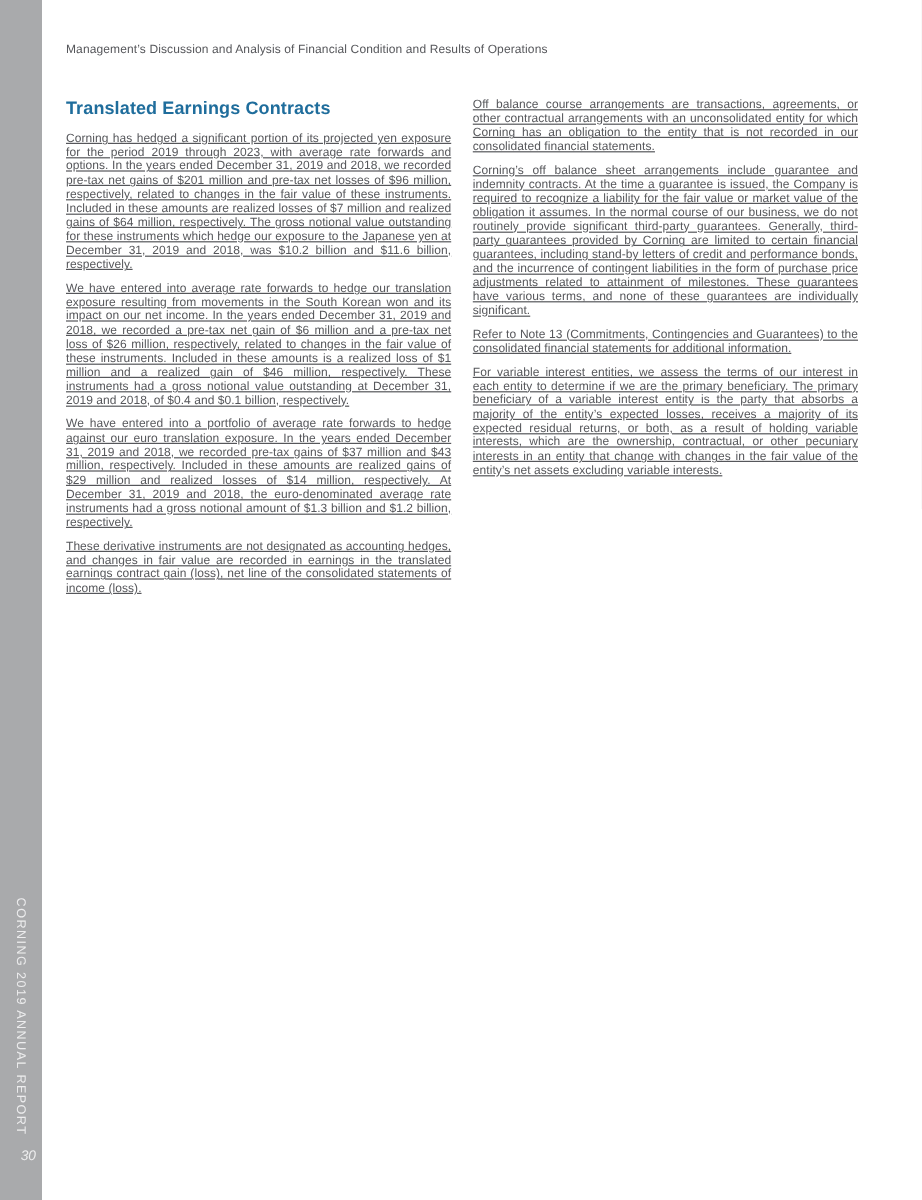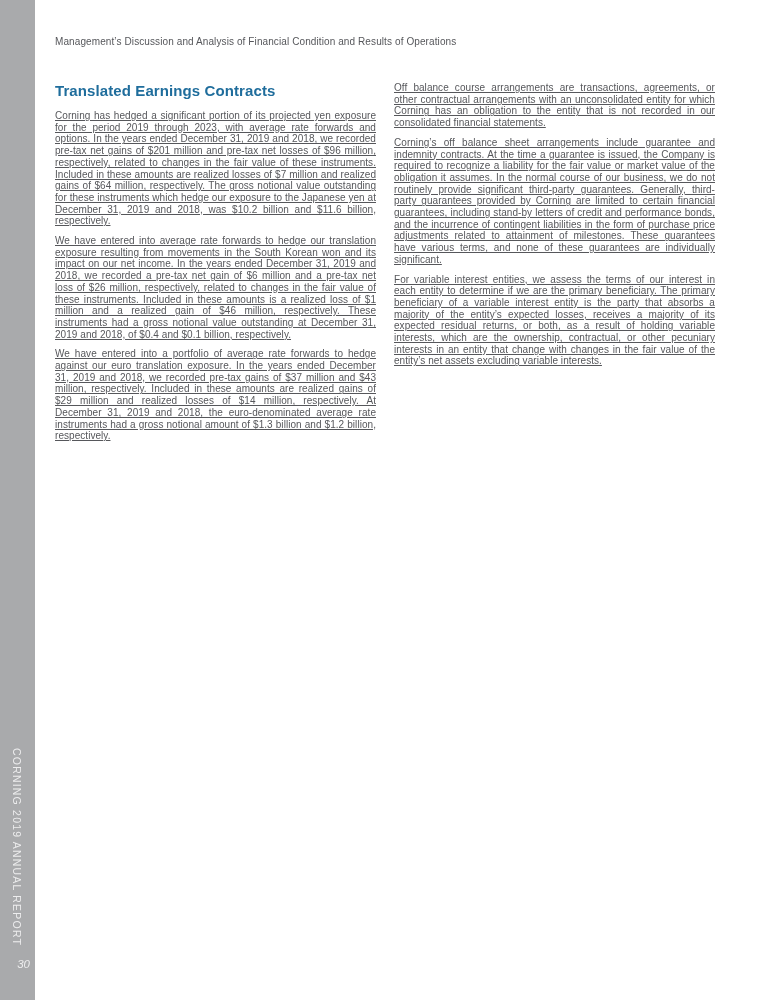--- a/index.html
+++ b/index.html
@@ -97,23 +97,25 @@
 
     <div class="doc-header">Management’s Discussion and Analysis of Financial Condition and Results of Operations</div>
 
     <div class="columns">
 
       <section class="col">
         <h2 class="section-title">Translated Earnings Contracts</h2>
         <p>Corning has hedged a significant portion of its projected yen exposure for the period 2019 through 2023, with average rate forwards and options. In the years ended December 31, 2019 and 2018, we recorded pre-tax net gains of $201 million and pre-tax net losses of $96 million, respectively, related to changes in the fair value of these instruments. Included in these amounts are realized losses of $7 million and realized gains of $64 million, respectively. The gross notional value outstanding for these instruments which hedge our exposure to the Japanese yen at December 31, 2019 and 2018, was $10.2 billion and $11.6 billion, respectively.</p>
         <p>We have entered into average rate forwards to hedge our translation exposure resulting from movements in the South Korean won and its impact on our net income. In the years ended December 31, 2019 and 2018, we recorded a pre-tax net gain of $6 million and a pre-tax net loss of $26 million, respectively, related to changes in the fair value of these instruments. Included in these amounts is a realized loss of $1 million and a realized gain of $46 million, respectively. These instruments had a gross notional value outstanding at December 31, 2019 and 2018, of $0.4 and $0.1 billion, respectively.</p>
         <p>We have entered into a portfolio of average rate forwards to hedge against our euro translation exposure. In the years ended December 31, 2019 and 2018, we recorded pre-tax gains of $37 million and $43 million, respectively. Included in these amounts are realized gains of $29 million and realized losses of $14 million, respectively. At December 31, 2019 and 2018, the euro-denominated average rate instruments had a gross notional amount of $1.3 billion and $1.2 billion, respectively.</p>
+        <p>These derivative instruments are not designated as accounting hedges, and changes in fair value are recorded in earnings in the translated earnings contract gain (loss), net line of the consolidated statements of income (loss).</p>
       </section>
 
       <section class="col">
         <p>Off balance course arrangements are transactions, agreements, or other contractual arrangements with an unconsolidated entity for which Corning has an obligation to the entity that is not recorded in our consolidated financial statements.</p>
         <p>Corning’s off balance sheet arrangements include guarantee and indemnity contracts. At the time a guarantee is issued, the Company is required to recognize a liability for the fair value or market value of the obligation it assumes. In the normal course of our business, we do not routinely provide significant third-party guarantees. Generally, third-party guarantees provided by Corning are limited to certain financial guarantees, including stand-by letters of credit and performance bonds, and the incurrence of contingent liabilities in the form of purchase price adjustments related to attainment of milestones. These guarantees have various terms, and none of these guarantees are individually significant.</p>
+        <p>Refer to Note 13 (Commitments, Contingencies and Guarantees) to the consolidated financial statements for additional information.</p>
         <p>For variable interest entities, we assess the terms of our interest in each entity to determine if we are the primary beneficiary. The primary beneficiary of a variable interest entity is the party that absorbs a majority of the entity’s expected losses, receives a majority of its expected residual returns, or both, as a result of holding variable interests, which are the ownership, contractual, or other pecuniary interests in an entity that change with changes in the fair value of the entity’s net assets excluding variable interests.</p>
       </section>
 
     </div>
   </main>
 </div>
 
 </body></html>

